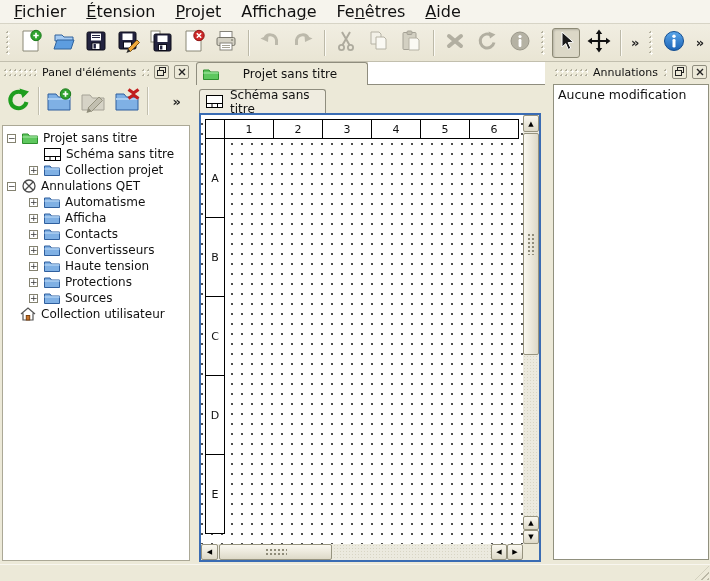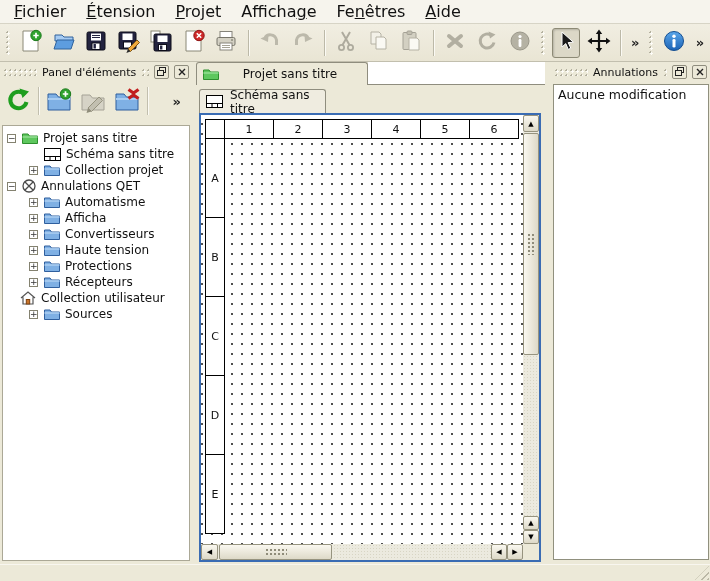--- a/index.html
+++ b/index.html
@@ -402,20 +402,30 @@
       <span>Afficha</span>
     </div>
     <div class="tree-row lvl1">
       <span class="exp plus"></span>
       <span class="tree-icon">
           <svg width="16" height="12" viewBox="0 0 16 12">
             <path d="M0.5 2 h5.5 l1.5 2 H15.5 v7.5 H0.5 z" fill="#7fb0e4" stroke="#2f5f9e"></path>
             <path d="M0.5 5 h15" stroke="#aacdf0" stroke-width="1.6"></path>
           </svg>
         </span>
+      <span>Contacts</span>
+    </div>
+    <div class="tree-row lvl1">
+      <span class="exp plus"></span>
+      <span class="tree-icon">
+          <svg width="16" height="12" viewBox="0 0 16 12">
+            <path d="M0.5 2 h5.5 l1.5 2 H15.5 v7.5 H0.5 z" fill="#7fb0e4" stroke="#2f5f9e"></path>
+            <path d="M0.5 5 h15" stroke="#aacdf0" stroke-width="1.6"></path>
+          </svg>
+        </span>
       <span>Convertisseurs</span>
     </div>
     <div class="tree-row lvl1">
       <span class="exp plus"></span>
       <span class="tree-icon">
           <svg width="16" height="12" viewBox="0 0 16 12">
             <path d="M0.5 2 h5.5 l1.5 2 H15.5 v7.5 H0.5 z" fill="#7fb0e4" stroke="#2f5f9e"></path>
             <path d="M0.5 5 h15" stroke="#aacdf0" stroke-width="1.6"></path>
           </svg>
         </span>
@@ -432,41 +442,31 @@
       <span>Protections</span>
     </div>
     <div class="tree-row lvl1">
       <span class="exp plus"></span>
       <span class="tree-icon">
           <svg width="16" height="12" viewBox="0 0 16 12">
             <path d="M0.5 2 h5.5 l1.5 2 H15.5 v7.5 H0.5 z" fill="#7fb0e4" stroke="#2f5f9e"></path>
             <path d="M0.5 5 h15" stroke="#aacdf0" stroke-width="1.6"></path>
           </svg>
         </span>
-      <span>Récepteurs</span>
+      <span>Sources</span>
     </div>
     <div class="tree-row lvl0">
       <span class="exp-spacer" style="width:13px"></span>
       <span class="tree-icon">
           <svg width="16" height="14" viewBox="0 0 16 14">
             <path d="M1 7 L8 1 L15 7 M3 6.2 V13 h10 V6.2" fill="#fff" stroke="#555" stroke-width="1.2"></path>
             <rect x="6.3" y="8.5" width="3.4" height="4.5" fill="#c9742a" stroke="#7c4210"></rect>
           </svg>
         </span>
       <span>Collection utilisateur</span>
-    </div>
-    <div class="tree-row lvl1">
-      <span class="exp plus"></span>
-      <span class="tree-icon">
-          <svg width="16" height="12" viewBox="0 0 16 12">
-            <path d="M0.5 2 h5.5 l1.5 2 H15.5 v7.5 H0.5 z" fill="#7fb0e4" stroke="#2f5f9e"></path>
-            <path d="M0.5 5 h15" stroke="#aacdf0" stroke-width="1.6"></path>
-          </svg>
-        </span>
-      <span>Sources</span>
     </div>
   </div>
 </div>
 
 <div class="center">
   <div class="proj-tabbar">
     <div class="proj-tab">
       <span style="display:flex">
           <svg width="16" height="12" viewBox="0 0 16 12">
             <path d="M0.5 2 h5.5 l1.5 2 H15.5 v7.5 H0.5 z" fill="#5ec75e" stroke="#2e8f2e"></path>

